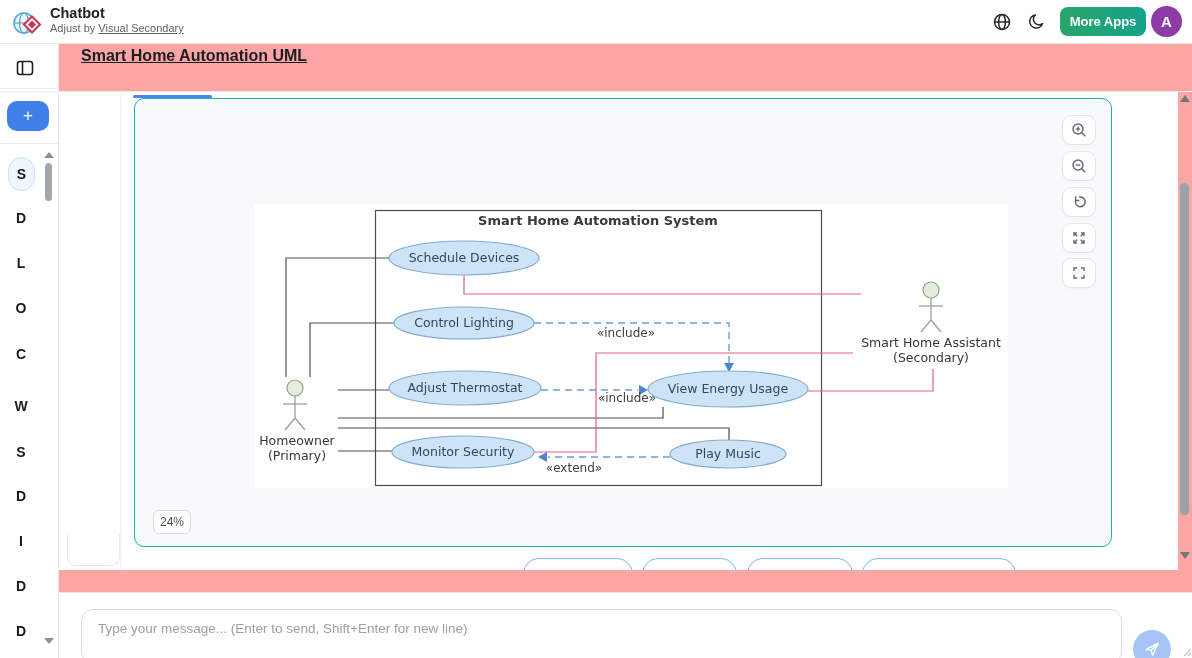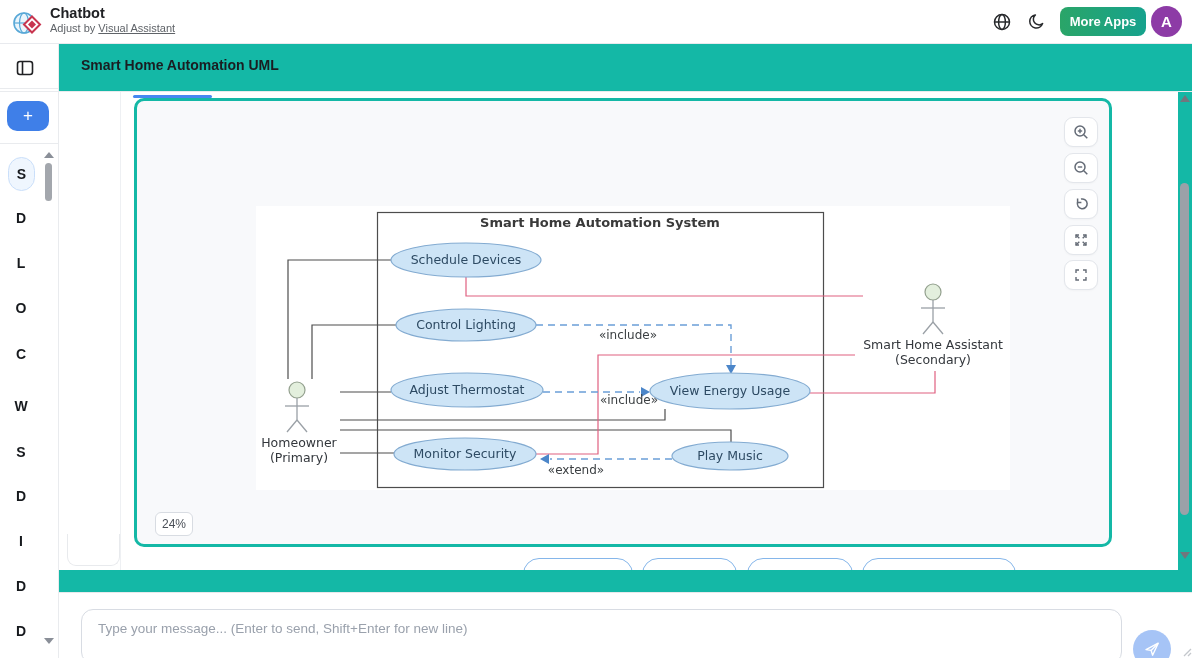--- a/index.html
+++ b/index.html
@@ -1,17 +1,17 @@
 <!DOCTYPE html>
 <html><head>
 <meta charset="utf-8">
 <style>
   * { margin:0; padding:0; box-sizing:border-box; }
   body { font-family:"Liberation Sans", sans-serif; background:#fff; }
-  #app { position:relative; width:1192px; height:658px; background:#14b8a6; overflow:hidden; }
+  #app { position:relative; width:1192px; height:658px; background:#fca5a5; overflow:hidden; }
 
   
   .top-header { position:absolute; left:0; top:0; width:1192px; height:44px; background:#fff; border-bottom:1px solid #e8eaee; z-index:30; }
   .logo { position:absolute; left:12px; top:8px; width:30px; height:30px; }
   .brand { position:absolute; left:50px; top:5px; }
   .brand-title { font-size:14.5px; font-weight:700; color:#202124; }
   .brand-sub { font-size:11px; color:#5f6368; margin-top:1px; }
   .brand-sub a { color:#5f6368; text-decoration:underline; cursor:pointer; }
   .hdr-icon-btn { position:absolute; top:12px; width:20px; height:20px; cursor:pointer; }
   .more-apps { position:absolute; left:1060px; top:7px; width:86px; height:29px; border:none; border-radius:8px;
@@ -28,28 +28,28 @@
   .sb-div2 { position:absolute; left:0; top:99px; width:59px; height:1px; background:#e9ebee; }
   .sb-item { position:absolute; left:0; width:42px; height:20px; text-align:center; font-size:14px; font-weight:600;
     color:#16191d; line-height:20px; cursor:pointer; }
   .sb-item.active { left:8px; width:27px; height:34px; line-height:32px; background:#eff6fe; border:1px solid #cadffa; border-radius:14px; }
   .sb-arrow { position:absolute; left:44px; width:0; height:0; border-left:5px solid transparent; border-right:5px solid transparent; cursor:pointer; }
   .sb-arrow.up { top:108px; border-bottom:6px solid #8a8f98; }
   .sb-arrow.down { top:594px; border-top:6px solid #8a8f98; }
   .sb-thumb { position:absolute; left:45px; top:119px; width:7px; height:38px; background:#a3a7ad; border-radius:4px; cursor:pointer; }
 
   
-  .page-title { position:absolute; left:81px; top:57px; font-size:14px; font-weight:600; color:#1a1d21; z-index:25; }
+  .page-title { position:absolute; left:81px; top:47px; font-size:16px; font-weight:600; color:#1a1d21; z-index:25;text-decoration:underline; }
   .subheader-border { position:absolute; left:0; top:91px; width:1192px; height:1px; background:#e9ebee; z-index:25; }
 
   
   .chat-clip { position:absolute; left:59px; top:92px; width:1119px; height:478px; overflow:hidden; background:#fff; }
   .gutter-line { position:absolute; left:61px; top:0; width:1px; height:478px; background:#eef0f3; }
   .tab-indicator { position:absolute; left:74px; top:3px; width:79px; height:3px; background:#4688f1; border-radius:2px; }
-  .msg-card { position:absolute; left:75px; top:6px; width:978px; height:449px; background:#f8f9fb; border:3px solid #14b8a6; border-radius:10px; }
+  .msg-card { position:absolute; left:75px; top:6px; width:978px; height:449px; background:#f8f9fb; border:1px solid #14b8a6; border-radius:10px; }
   .diagram-canvas { position:absolute; left:119px; top:105px; width:754px; height:284px; background:#fff; }
   .zoom-badge { position:absolute; left:18px; top:411px; width:38px; height:24px; background:#fff; border:1px solid #d8dce2; border-radius:6px;
     font-size:12px; color:#4a4f57; text-align:center; line-height:22px; }
   .viewer-toolbar { position:absolute; left:927px; top:16px; width:34px; }
   .tool-btn { position:absolute; left:0; width:34px; height:30px; background:#fff; border:1px solid #e3e6eb; border-radius:9px;
     display:flex; align-items:center; justify-content:center; cursor:pointer; box-shadow:0 1px 2px rgba(0,0,0,0.03); }
   .suggestion-chip { position:absolute; top:466px; height:32px; background:#fff; border:1.5px solid #85b6ea; border-radius:16px; cursor:pointer; }
   .partial-box { position:absolute; left:8px; top:442px; width:53px; height:32px; background:#fff; border:1px solid #e8eaed; border-top:none; border-radius:0 0 9px 9px; }
 
   
@@ -80,21 +80,21 @@
       <circle cx="12" cy="15" r="10" fill="#eaf5fc" stroke="#58a8d7" stroke-width="1.6"></circle>
       <ellipse cx="12" cy="15" rx="4.5" ry="10" fill="none" stroke="#58a8d7" stroke-width="1.2"></ellipse>
       <line x1="2" y1="15" x2="22" y2="15" stroke="#58a8d7" stroke-width="1.2"></line>
       <path d="M20,8.5 L28,16.5 L20,24.5 L12,16.5 Z" fill="#fff" stroke="#c8354f" stroke-width="2"></path>
       <path d="M20,12.5 L24,16.5 L20,20.5 L16,16.5 Z" fill="#c8354f"></path>
     </svg>
     <div class="brand">
       <div class="brand-title">Chatbot</div>
       <div class="brand-sub">
         <span>Adjust by</span>
-        <a>Visual Assistant</a>
+        <a>Visual Secondary</a>
       </div>
     </div>
     <svg class="hdr-icon-btn" style="left:992px" viewBox="0 0 20 20">
       <circle cx="10" cy="10" r="7.5" fill="none" stroke="#26282b" stroke-width="1.5"></circle>
       <ellipse cx="10" cy="10" rx="3.4" ry="7.5" fill="none" stroke="#26282b" stroke-width="1.5"></ellipse>
       <line x1="2.5" y1="10" x2="17.5" y2="10" stroke="#26282b" stroke-width="1.5"></line>
     </svg>
     <svg class="hdr-icon-btn" style="left:1027px" viewBox="0 0 20 20">
       <path d="M15.6,11.6 A6.6,6.6 0 1 1 8.4,2.9 A5.4,5.4 0 0 0 15.6,11.6 Z" fill="none" stroke="#26282b" stroke-width="1.5" stroke-linejoin="round"></path>
     </svg>

